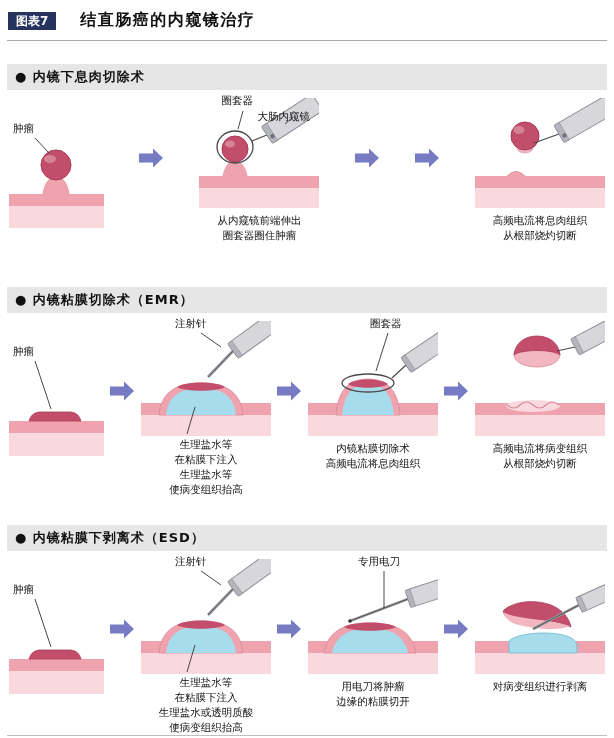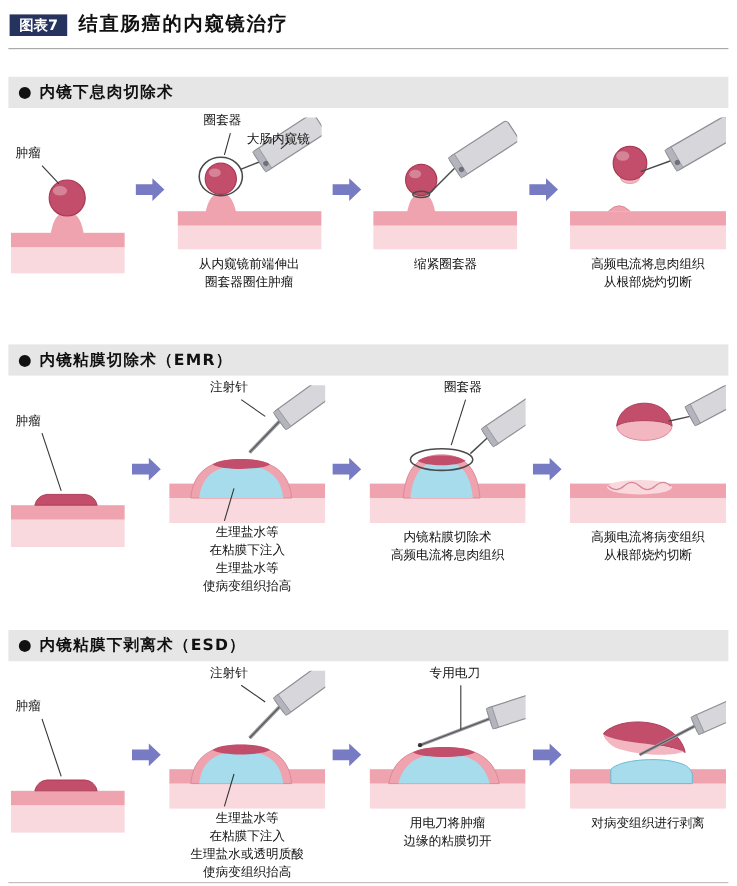--- a/index.html
+++ b/index.html
@@ -5,21 +5,21 @@
   * { margin:0; padding:0; box-sizing:border-box; }
   html,body { background:#fff; }
   body {
     width:614px; height:738px;
     font-family:"DejaVu Sans","Liberation Sans",sans-serif;
     color:#111;
   }
   .page { position:relative; width:614px; height:738px; padding:8px 7px 0; overflow:hidden; background:#fff; }
 
   
-  .page-header { display:flex; align-items:center; gap:9px; padding:2px 0 9px 1px; border-bottom:1px solid #a9a9a9; }
+  .page-header { display:flex; align-items:center; gap:24px; padding:2px 0 9px 1px; border-bottom:1px solid #a9a9a9; }
   .badge { background:#26335f; color:#fff; font-size:12px; font-weight:bold; padding:3px 8px; line-height:1; flex:0 0 auto; }
   .title { font-size:16px; font-weight:bold; letter-spacing:1.5px; }
 
   
   .section-bar { background:#e6e6e6; font-size:13px; font-weight:bold; padding:4px 8px; letter-spacing:1px; }
   .mt-s1 { margin-top:23px; }
   .mt-s2 { margin-top:44px; }
   .mt-s3 { margin-top:28px; }
 
   
@@ -96,39 +96,20 @@
           <div>圈套器圈住肿瘤</div>
         </figcaption>
       </figure>
 
       <div class="arrow am1">
         <svg width="25" height="20" viewBox="0 0 25 20">
             <polygon points="0,5.5 14,5.5 14,0.5 24,10 14,19.5 14,14.5 0,14.5" fill="#767bc4"></polygon>
           </svg>
       </div>
 
-      <figure class="cell w120">
-        <svg class="illus" width="120" height="110" viewBox="0 0 120 110">
-          <rect x="0" y="90" width="120" height="20" fill="#f9d9dd"></rect>
-          <rect x="0" y="78" width="120" height="12" fill="#efa3ae"></rect>
-          <path d="M28 80 C30 70 32 67 35 65 L45 65 C48 67 50 70 52 80 Z" fill="#efa3ae"></path>
-          <circle cx="40" cy="52" r="13" fill="#c34e6b" stroke="#a93a55" stroke-width="1"></circle>
-          <ellipse cx="35" cy="47" rx="5" ry="3.5" fill="rgba(255,255,255,.3)"></ellipse>
-          <ellipse cx="40" cy="64" rx="7" ry="2.6" fill="none" stroke="#4a4a4a" stroke-width="1.3"></ellipse>
-          <line x1="47" y1="63" x2="68" y2="42" stroke="#4a4a4a" stroke-width="1.2"></line>
-          <g transform="translate(68,42) rotate(-33)">
-            <rect x="0" y="-10" width="58" height="20" rx="3" fill="#d7d7db" stroke="#8e8e96"></rect>
-            <rect x="0" y="-10" width="6" height="20" fill="#b4b4bc" stroke="#8e8e96" stroke-width="0.6"></rect>
-            <circle cx="4" cy="4" r="2.2" fill="#70707a"></circle>
-          </g>
-        </svg>
-        <figcaption class="caption">
-          <div>缩紧圈套器</div>
-        </figcaption>
-      </figure>
 
       <div class="arrow am1">
         <svg width="25" height="20" viewBox="0 0 25 20">
             <polygon points="0,5.5 14,5.5 14,0.5 24,10 14,19.5 14,14.5 0,14.5" fill="#767bc4"></polygon>
           </svg>
       </div>
 
       <figure class="cell w130">
         <svg class="illus" width="130" height="110" viewBox="0 0 130 110">
           <rect x="0" y="90" width="130" height="20" fill="#f9d9dd"></rect>

